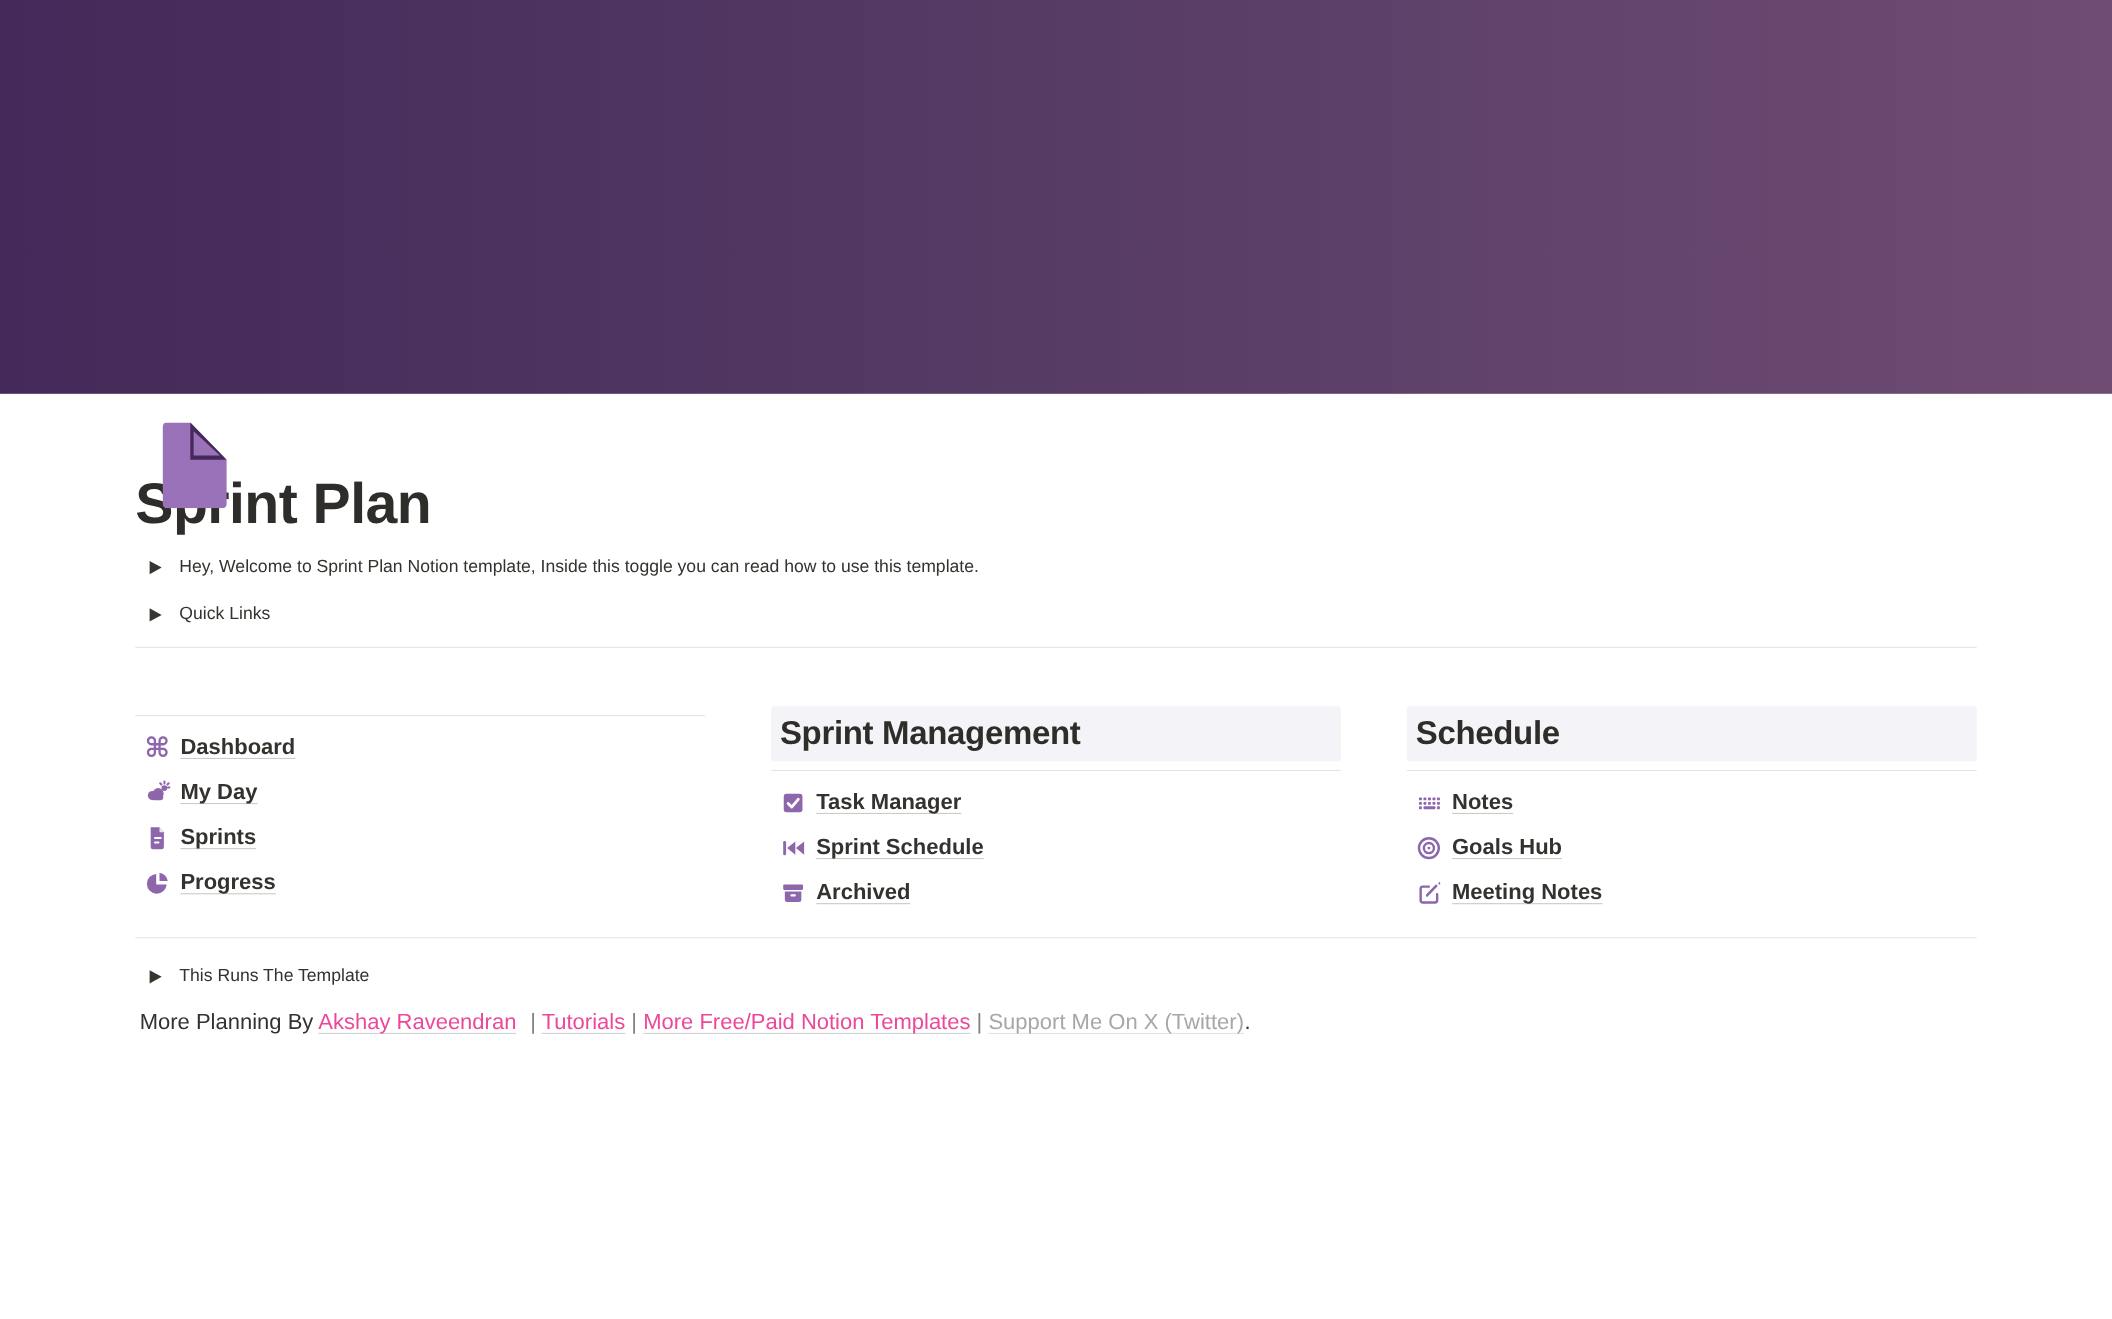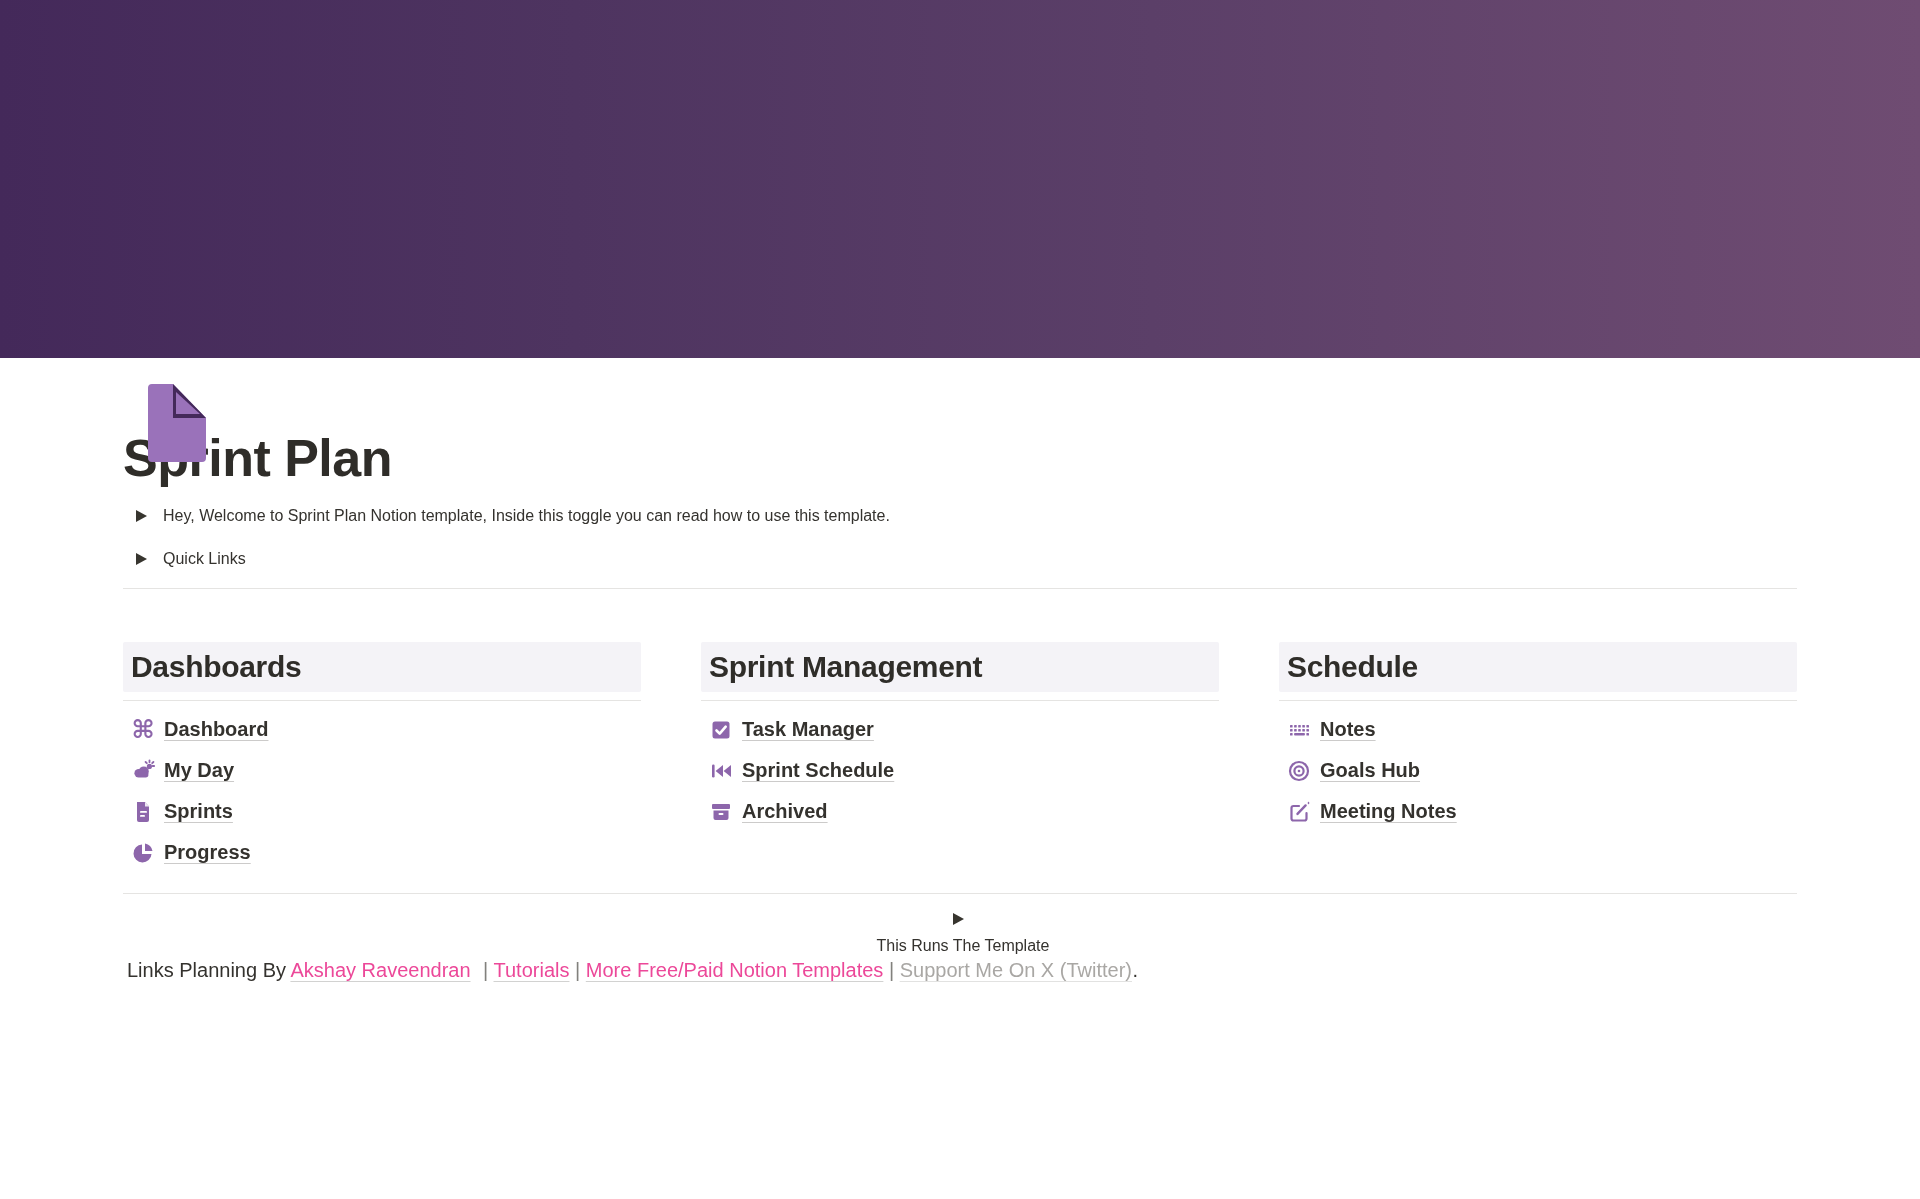--- a/index.html
+++ b/index.html
@@ -40,21 +40,21 @@
 
   .link-item { display:flex; align-items:center; height:41px; padding-left:8px; cursor:pointer; text-decoration:none; }
   .it-icon { width:24px; height:24px; flex:0 0 24px; margin-right:9px; display:flex; align-items:center; justify-content:center; }
   .cmd-glyph { font-family:"DejaVu Sans","Liberation Sans",sans-serif; font-size:25px; line-height:24px; font-weight:700; color:#8d66ab; }
   .it-label {
     font-size:20px; color:#34322e;
     text-decoration:underline; text-decoration-color:rgba(50,48,44,0.25);
     text-decoration-thickness:1px; text-underline-offset:4px;font-weight:bold;
   }
 
-  .bottom-toggle { margin-top:13px;flex-direction:column; }
+  .bottom-toggle { margin-top:13px; }
 
   .footer { margin-top:0; padding-left:4px; font-size:20px; line-height:40px; color:#34322e; }
   .flink {
     color:#ec4899; text-decoration:underline; text-decoration-color:rgba(50,48,44,0.22);
     text-decoration-thickness:1px; text-underline-offset:4px; cursor:pointer;
   }
   .flink-light { color:#a9a7a4; text-decoration-color:rgba(50,48,44,0.14); }
   .fsep { color:#82817d; }
   .fsep-wide { margin-left:7px; }
   .fperiod { margin-left:-5px; }
@@ -92,23 +92,20 @@
           </span>
         <span class="toggle-label">Quick Links</span>
       </div>
     </div>
 
     <hr class="divider divider-top">
 
     <div class="columns">
 
       <div class="col">
-        <div class="col-head">
-          <h2>Dashboards</h2>
-        </div>
         <div class="col-divider"></div>
         <div class="links">
           <a class="link-item">
             <span class="it-icon">
               <span class="cmd-glyph">⌘</span>
             </span>
             <span class="it-label">Dashboard</span>
           </a>
           <a class="link-item">
             <span class="it-icon">
@@ -245,21 +242,21 @@
     <hr class="divider divider-bottom">
 
     <div class="toggle-row bottom-toggle">
       <span class="marker">
           <span class="tri"></span>
         </span>
       <span class="toggle-label">This Runs The Template</span>
     </div>
 
     <p class="footer">
-      <span>Links Planning By</span>
+      <span>More Planning By</span>
       <a class="flink">Akshay Raveendran</a>
       <span class="fsep fsep-wide">|</span>
       <a class="flink">Tutorials</a>
       <span class="fsep">|</span>
       <a class="flink">More Free/Paid Notion Templates</a>
       <span class="fsep">|</span>
       <a class="flink flink-light">Support Me On X (Twitter)</a>
       <span class="fperiod">.</span>
     </p>
 

